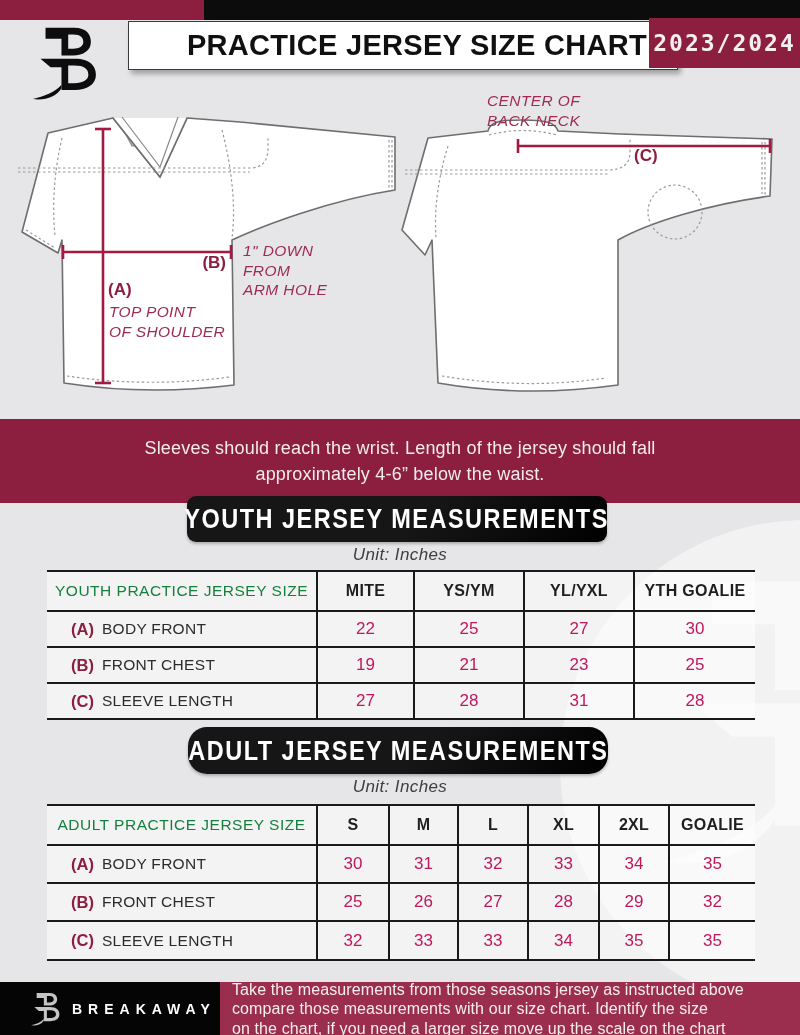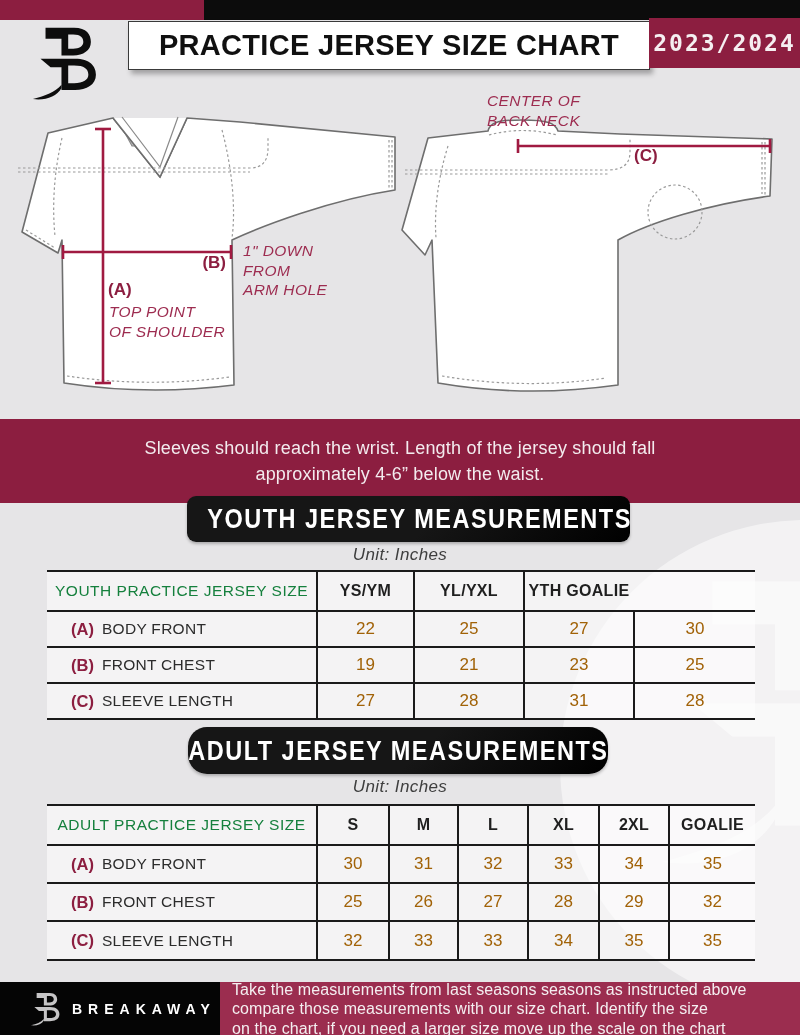--- a/index.html
+++ b/index.html
@@ -5,21 +5,21 @@
   html,body{margin:0;padding:0;background:#cfcfcf;}
   .page{position:relative;width:800px;height:1035px;margin:0 auto;overflow:hidden;
         background:#e6e5e7;font-family:"Liberation Sans",sans-serif;}
   
   .top-strip{position:absolute;left:0;top:0;width:800px;height:20px;display:flex;}
   .strip-maroon{width:204px;height:20px;background:#8c1e40;}
   .strip-black{flex:1;height:20px;background:#0c0c0c;}
   
   .title-box{position:absolute;left:128px;top:21px;width:520px;height:47px;background:#ffffff;
              border:1px solid #3a3a3a;box-shadow:3px 4px 5px rgba(0,0,0,.3);
-             display:flex;align-items:center;justify-content:center;}
+             display:flex;align-items:center;justify-content:center;padding-left:28px;}
   .title-box span{font-size:29px;font-weight:700;letter-spacing:.3px;color:#101010;white-space:nowrap;}
   .season-box{position:absolute;left:649px;top:18px;width:151px;height:50px;background:#8c1e40;
               display:flex;align-items:center;justify-content:center;}
   .season-box span{font-family:"DejaVu Sans Mono","Liberation Mono",monospace;
                    font-size:23px;font-weight:700;letter-spacing:2px;color:#f5eff1;}
   .logo-main{position:absolute;left:22px;top:20px;width:84px;height:86px;}
   
   .watermark{position:absolute;left:0;top:0;width:800px;height:1035px;pointer-events:none;}
   
   .diagram{position:absolute;left:10px;top:90px;width:790px;height:334px;}
@@ -41,21 +41,21 @@
   
   .tbl{position:absolute;left:47px;width:708px;background:rgba(255,255,255,.55);}
   .trow{display:grid;border-top:2px solid #1a1a1a;}
   .trow:last-child{border-bottom:2px solid #1a1a1a;}
   .yt .trow{grid-template-columns:269px 97px 110px 110px 122px;}
   .ad .trow{grid-template-columns:269px 72px 69px 70px 71px 70px 87px;}
   .cell{display:flex;align-items:center;justify-content:center;}
   .cell.vcol{border-left:2px solid #1a1a1a;}
   .col1-head{font-size:15.5px;color:#15803d;letter-spacing:.5px;}
   .size-head{font-weight:700;font-size:16px;color:#1f1f1f;letter-spacing:.3px;}
-  .val{font-size:17px;color:#a16207;}
+  .val{font-size:17px;color:#be185d;}
   .label-cell{justify-content:flex-start;padding-left:24px;gap:8px;}
   .rkey{color:#8c1e40;font-weight:700;font-size:16.5px;}
   .rlabel{font-size:15.5px;color:#2c2c2c;letter-spacing:.3px;}
   .h38{height:38px;} .h34{height:34px;} .h36{height:36px;} .h37{height:37px;}
   
   .footer{position:absolute;left:0;top:982px;width:800px;height:53px;display:flex;}
   .footer-black{width:220px;height:53px;background:#050505;position:relative;}
   .footer-maroon{flex:1;height:53px;background:#9b2d4f;position:relative;}
   .brand-logo{position:absolute;left:26px;top:8px;width:38px;height:38px;}
   .brand-name{position:absolute;left:72px;top:0;height:53px;display:flex;align-items:center;
@@ -155,28 +155,29 @@
     <span style="display:block">CENTER OF</span>
     <span style="display:block">BACK NECK</span>
   </div>
   <div class="anno-key" style="left:634px;top:146px;">(C)</div>
 
   <div class="notice">
     <div>Sleeves should reach the wrist. Length of the jersey should fall</div>
     <div>approximately 4-6” below the waist.</div>
   </div>
 
-  <div class="sec-banner" style="left:187px;top:496px;padding-left:23px;">
+  <div class="sec-banner" style="left:187px;top:496px;">
     <span>YOUTH JERSEY MEASUREMENTS</span>
   </div>
   <div class="unit" style="top:545px;">Unit: Inches</div>
 
   <div class="tbl yt" style="top:570px;">
     <div class="trow h38">
       <div class="cell col1-head">YOUTH PRACTICE JERSEY SIZE</div>
+      <div class="cell vcol size-head">MITE</div>
       <div class="cell vcol size-head">YS/YM</div>
       <div class="cell vcol size-head">YL/YXL</div>
       <div class="cell vcol size-head">YTH GOALIE</div>
     </div>
     <div class="trow h34">
       <div class="cell label-cell">
         <span class="rkey">(A)</span>
         <span class="rlabel">BODY FRONT</span>
       </div>
       <div class="cell vcol val">22</div>
@@ -265,20 +266,20 @@
         <g fill="#c6c5c6">
           <path d="M28,8 L62,8 C77,8 82,16 82,25 C82,35 73,41 61,41 L47,41 L47,21 L28,21 Z M61,16 C70,16 73,20 73,25 C73,30 68,33 61,33 L55,33 L55,16 Z" fill-rule="evenodd"></path>
           <path d="M22,45 L63,45 C81,45 88,54 88,64 C88,76 77,82 63,82 L47,82 L47,55 L34,55 Z M62,53 C74,53 79,57 79,64 C79,70 73,74 62,74 L55,74 L55,53 Z" fill-rule="evenodd"></path>
           <path d="M47,80 C41,90 28,95 13,93 C28,89 39,85 47,76 Z"></path>
         </g>
       </svg>
       <div class="brand-name">BREAKAWAY</div>
     </div>
     <div class="footer-maroon">
       <div class="footer-note">
-        <span style="display:block">Take the measurements from last seasons seasons as instructed above</span>
+        <span style="display:block">Take the measurements from those seasons jersey as instructed above</span>
         <span style="display:block">compare those measurements  with our size chart. Identify the size</span>
         <span style="display:block">on the chart, if you need a larger size move up the scale on the chart</span>
       </div>
     </div>
   </div>
 
 </div>
 
 </body></html>

